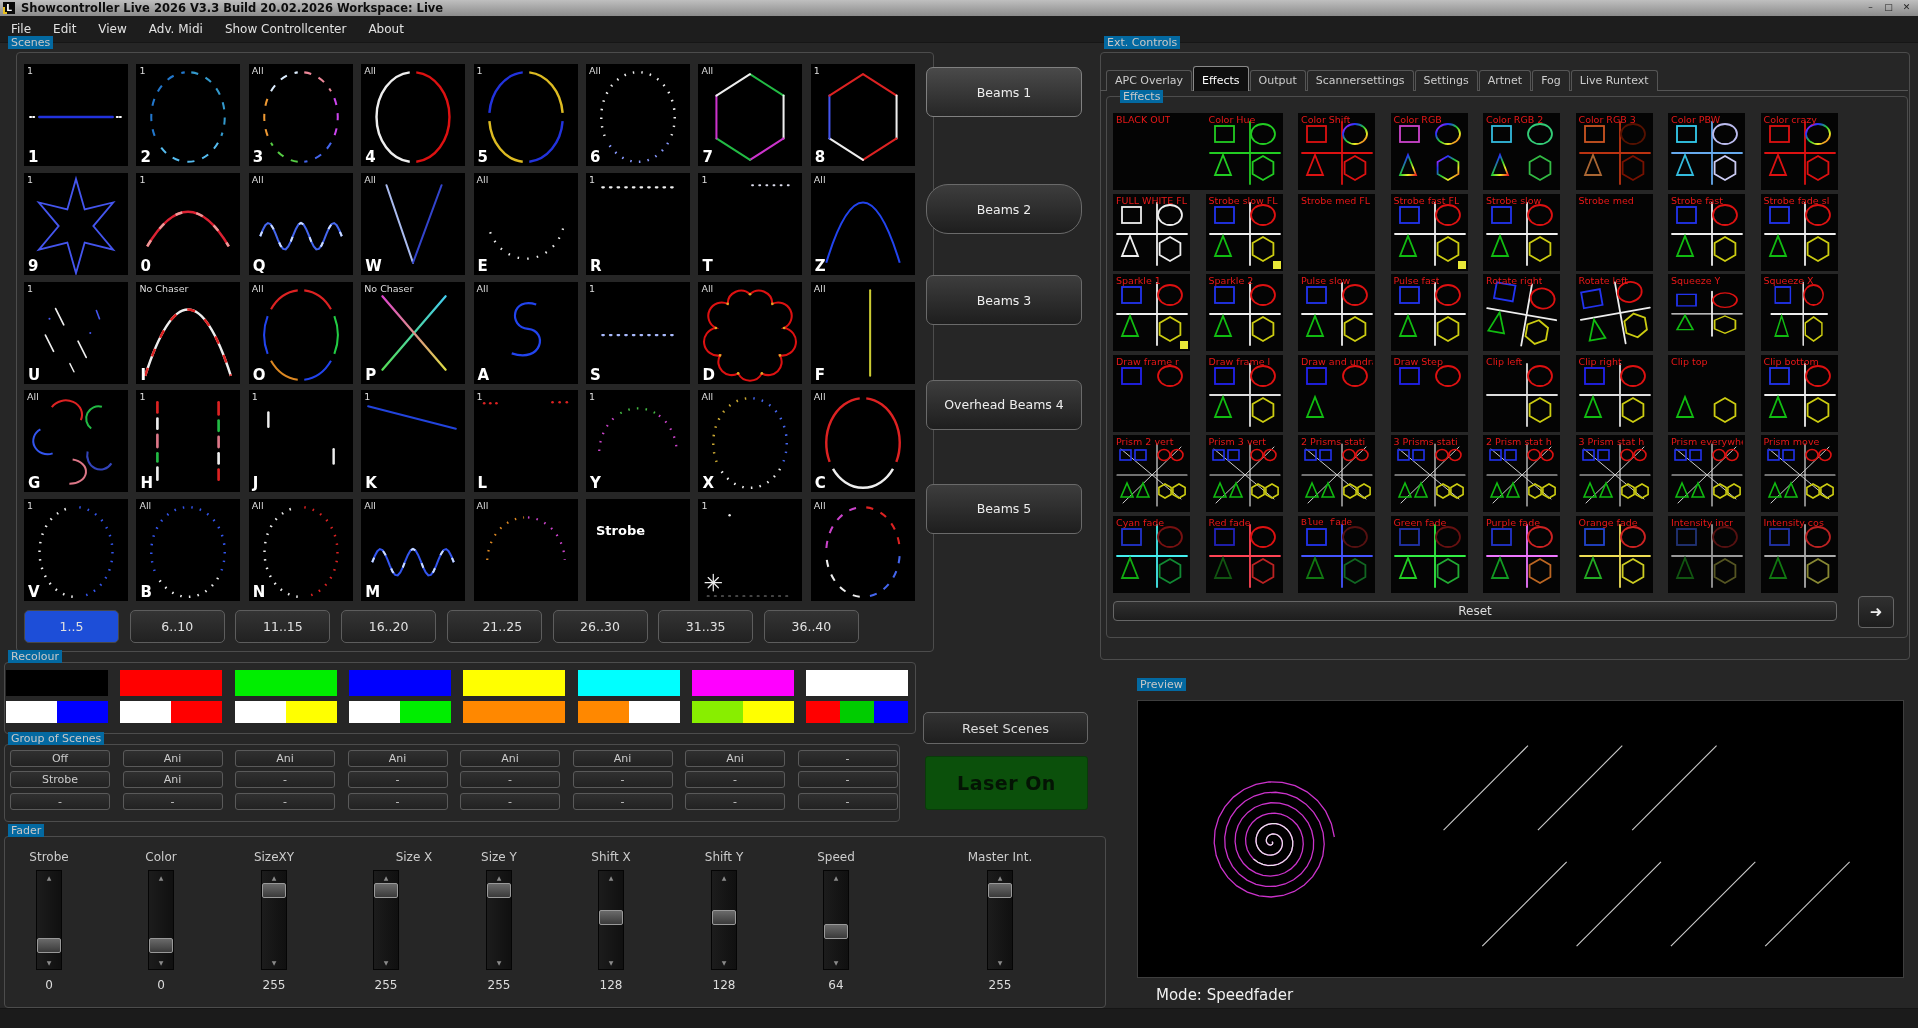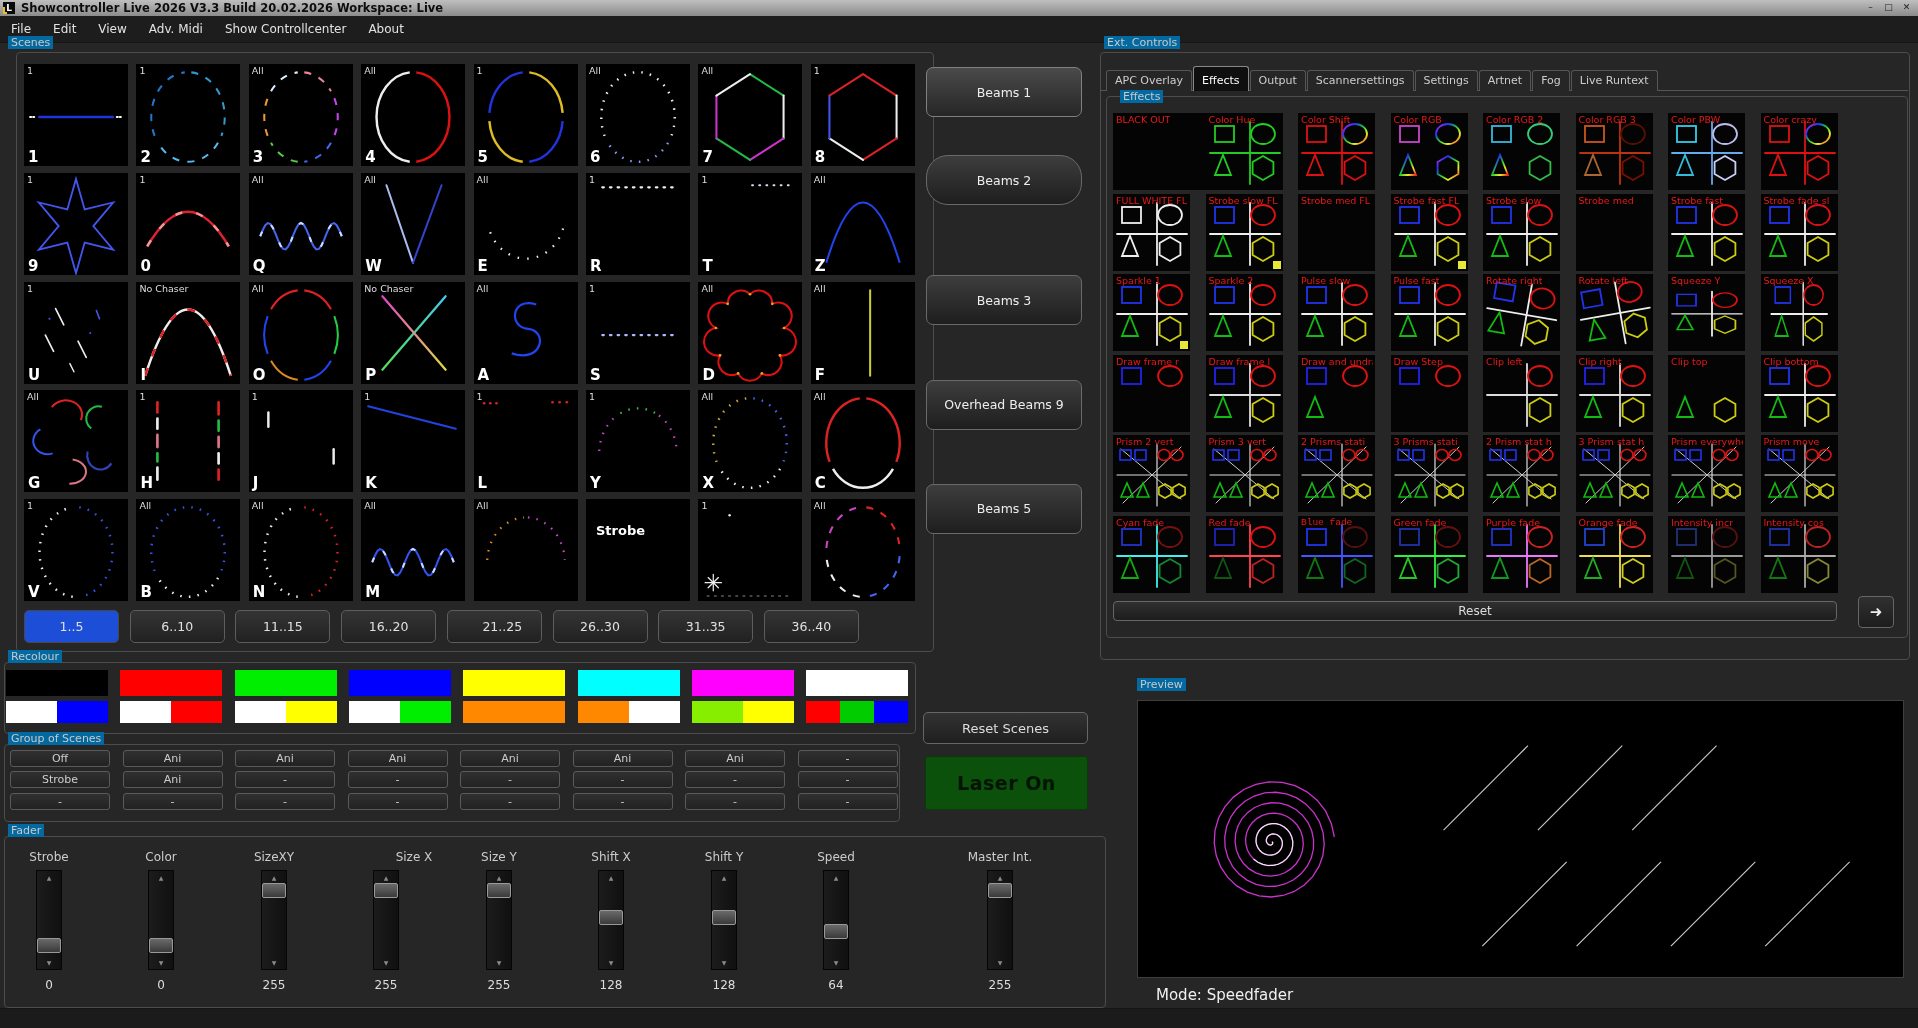--- a/index.html
+++ b/index.html
@@ -491,23 +491,23 @@
       <div class="ptab" style="left: 129.7px; top: 610px;">6..10</div>
       <div class="ptab" style="left: 235.4px; top: 610px;">11..15</div>
       <div class="ptab" style="left: 341.1px; top: 610px;">16..20</div>
       <div class="ptab" style="left: 446.8px; top: 610px; padding-left: 16px;">21..25</div>
       <div class="ptab" style="left: 552.5px; top: 610px;">26..30</div>
       <div class="ptab" style="left: 658.2px; top: 610px;">31..35</div>
       <div class="ptab" style="left: 763.9px; top: 610px;">36..40</div>
     </div>
   <div id="beams">
       <div class="beam act" style="top: 67px;">Beams 1</div>
-      <div class="beam" style="top: 155px; border-radius: 22px;">Beams 2</div>
+      <div class="beam" style="top: 184px; border-radius: 22px;">Beams 2</div>
       <div class="beam" style="top: 275.4px;">Beams 3</div>
-      <div class="beam" style="top: 379.6px;">Overhead Beams 9</div>
+      <div class="beam" style="top: 379.6px;">Overhead Beams 4</div>
       <div class="beam" style="top: 483.8px;">Beams 5</div>
     </div>
 
   <div class="glabel" style="left:1104px;top:36px">Ext. Controls</div>
   <div class="gbox" style="left:1100px;top:52px;width:808px;height:606px"></div>
   <div class="tabline"></div>
   <div id="etabs">
       <div class="etab">APC Overlay</div>
       <div class="etab act">Effects</div>
       <div class="etab">Output</div>

